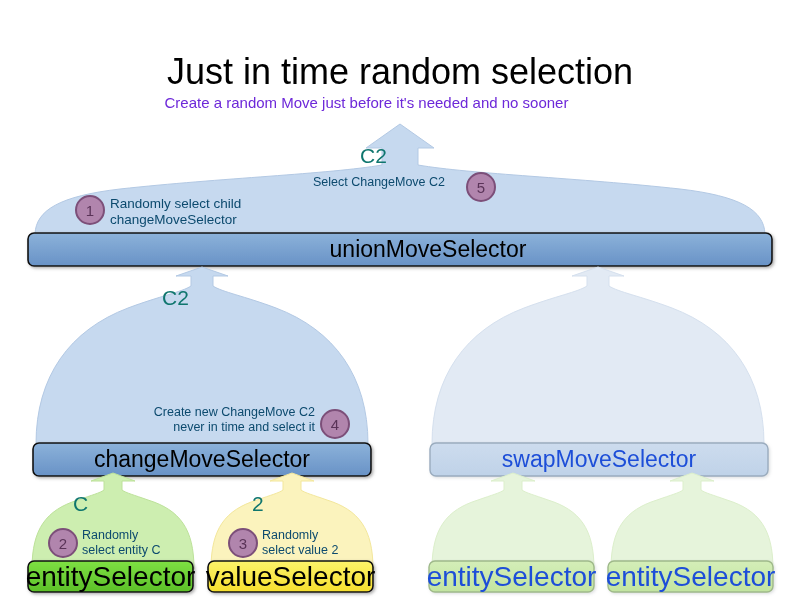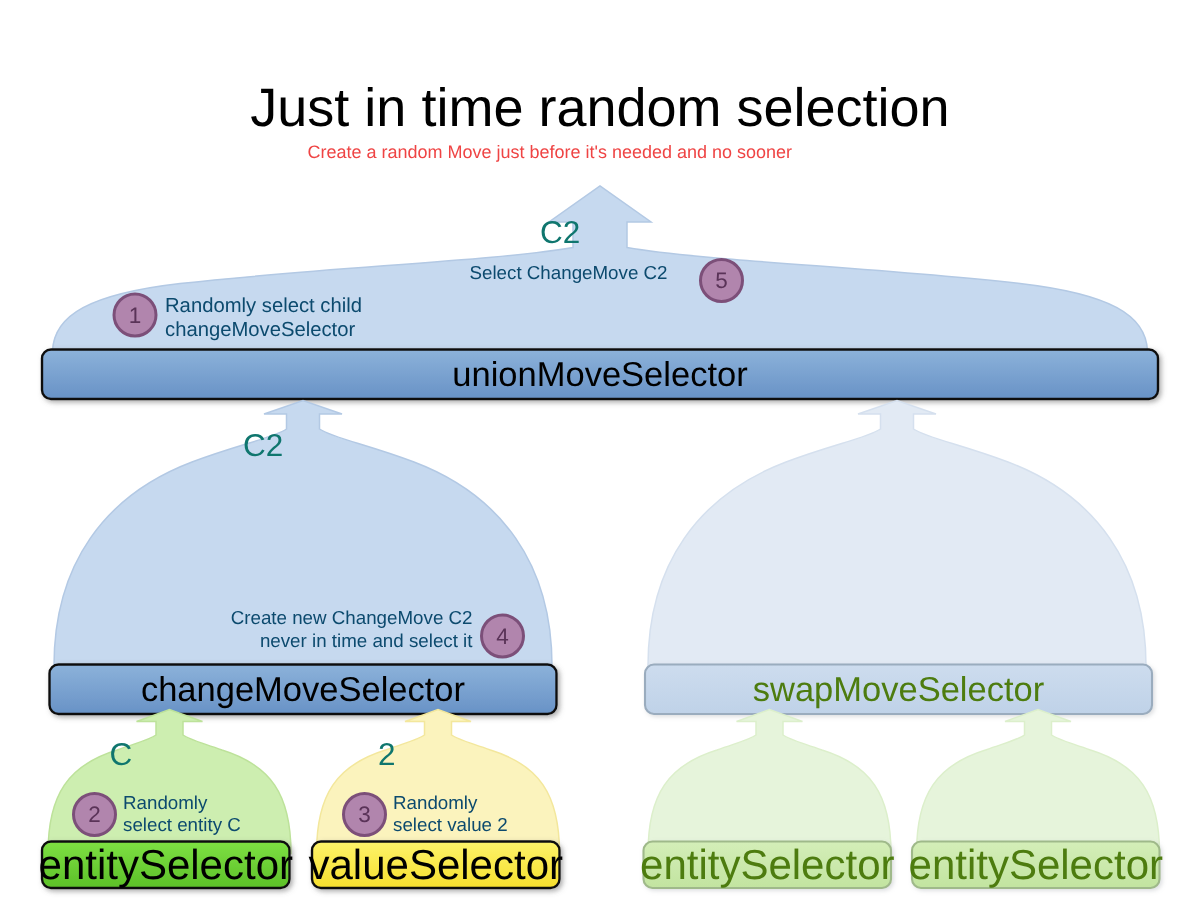--- a/index.html
+++ b/index.html
@@ -36,42 +36,42 @@
     left: 0; top: 28px;
     width: 800px;
     text-align: center;
     font-size: 36px;
     color: #000000;
   }
   #subtitle {
     left: 0; top: 71px;
     width: 733px;
     text-align: center;
-    font-size: 12px;
-    color: #ef4444;
+    font-size: 15px;
+    color: #6d28d9;
   }
   #warning {
     left: 0; top: 96px;
     width: 800px;
     text-align: center;
     font-size: 19px;
     color: #b21717;
   }
 
   
   .boxlabel {
     position: absolute;
     display: flex;
     align-items: center;
     justify-content: center;
     font-size: 28px;
     color: #000000;
     white-space: nowrap;
   }
-  .boxlabel.faded { color: #4d7c0f; }
+  .boxlabel.faded { color: #1d4ed8; }
   .boxlabel.big { font-size: 23px; }
 
   
   .flowval {
     position: absolute;
     text-align: left;
     font-size: 21px;
     color: #0f766e;
     white-space: nowrap;
   }
@@ -240,21 +240,21 @@
   <div class="badge" style="left:320px; top:385px; width:26px; height:26px;">4</div>
 
   <div class="badge" style="left:48px; top:504px; width:26px; height:26px;">2</div>
   <div class="annot left" style="left:82px; top:504px; width:115px;">Randomly
 select entity C</div>
 
   <div class="badge" style="left:228px; top:504px; width:26px; height:26px;">3</div>
   <div class="annot left" style="left:262px; top:504px; width:115px;">Randomly
 select value 2</div>
 
-  <div class="boxlabel big" style="left:28px; top:209px; width:744px; height:33px;">unionMoveSelector</div>
+  <div class="boxlabel big" style="left:28px; top:209px; width:744px; height:33px;padding-left:28px;">unionMoveSelector</div>
   <div class="boxlabel big" style="left:33px; top:419px; width:338px; height:33px;">changeMoveSelector</div>
   <div class="boxlabel big faded" style="left:430px; top:419px; width:338px; height:33px;">swapMoveSelector</div>
   <div class="boxlabel" style="left:28px; top:537px; width:165px; height:31px;">entitySelector</div>
   <div class="boxlabel" style="left:208px; top:537px; width:165px; height:31px;border-radius:11px;">valueSelector</div>
   <div class="boxlabel faded" style="left:429px; top:537px; width:165px; height:31px;">entitySelector</div>
   <div class="boxlabel faded" style="left:608px; top:537px; width:165px; height:31px;">entitySelector</div>
 
 </div>
 
 </body></html>

